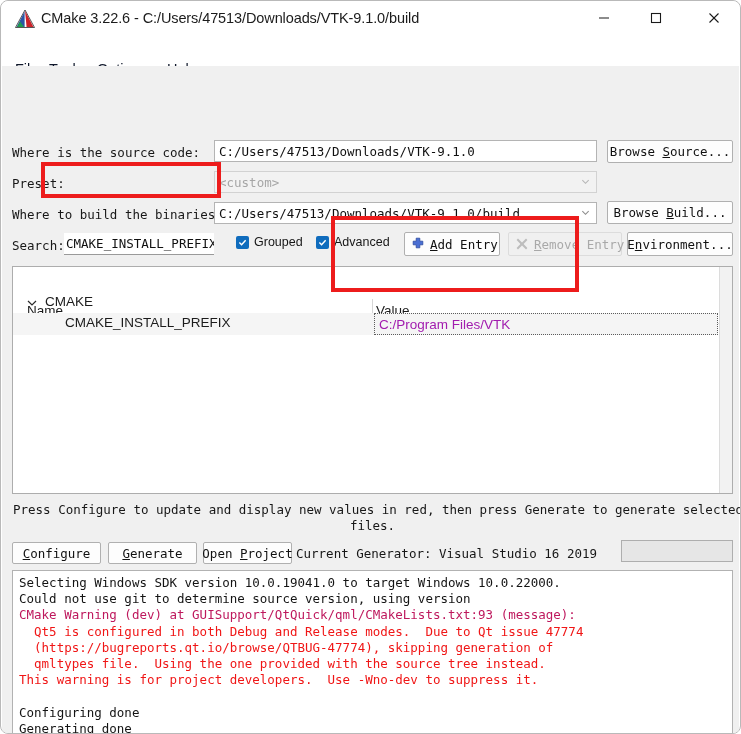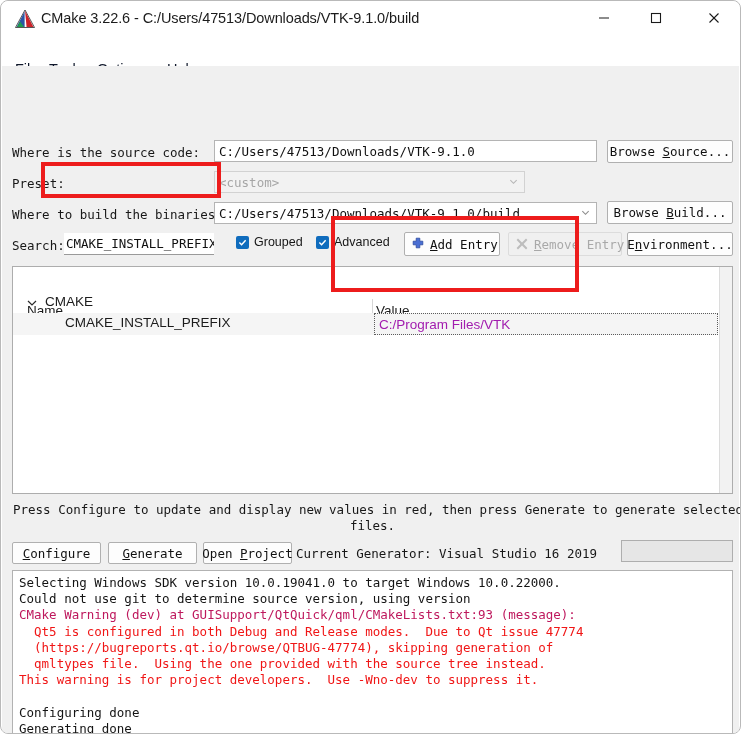--- a/index.html
+++ b/index.html
@@ -133,21 +133,21 @@
   }
   .btn u { text-decoration: underline; }
   .btn.disabled { color: #a9a9a9; border-color: #c9c9c9; background: #f3f3f3; }
 
   
   #lbl-source  { left: 10px;  top: 79px; }
   #fld-source  { left: 212px; top: 74px;  width: 383px; height: 22px; }
   #btn-browse-source { left: 605px; top: 74px; width: 126px; height: 23px; }
   
   #lbl-preset  { left: 10px;  top: 110px; }
-  #fld-preset  { left: 212px; top: 105px; width: 311px; height: 22px; }
+  #fld-preset  { left: 212px; top: 105px; width: 383px; height: 22px; }
   
   #lbl-binaries{ left: 10px;  top: 141px; }
   #fld-binaries{ left: 212px; top: 136px; width: 383px; height: 22px; }
   #btn-browse-build { left: 605px; top: 135px; width: 126px; height: 23px; }
   
   #lbl-search  { left: 10px;  top: 172px; }
   #fld-search  {
     left: 62px; top: 167px; width: 150px; height: 22px;
     background: #ffffff;
     border: none;

